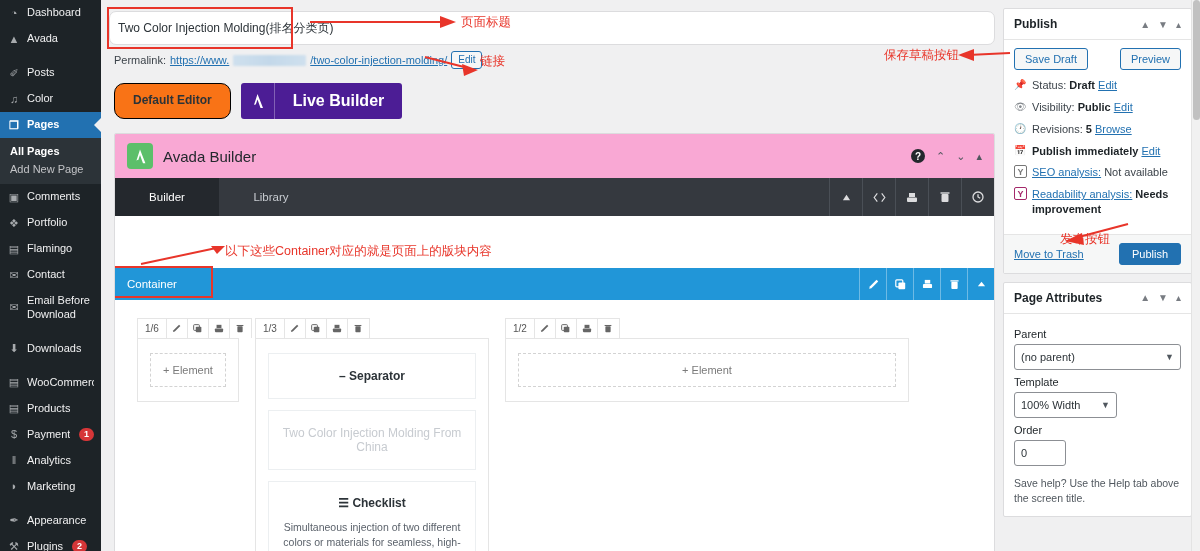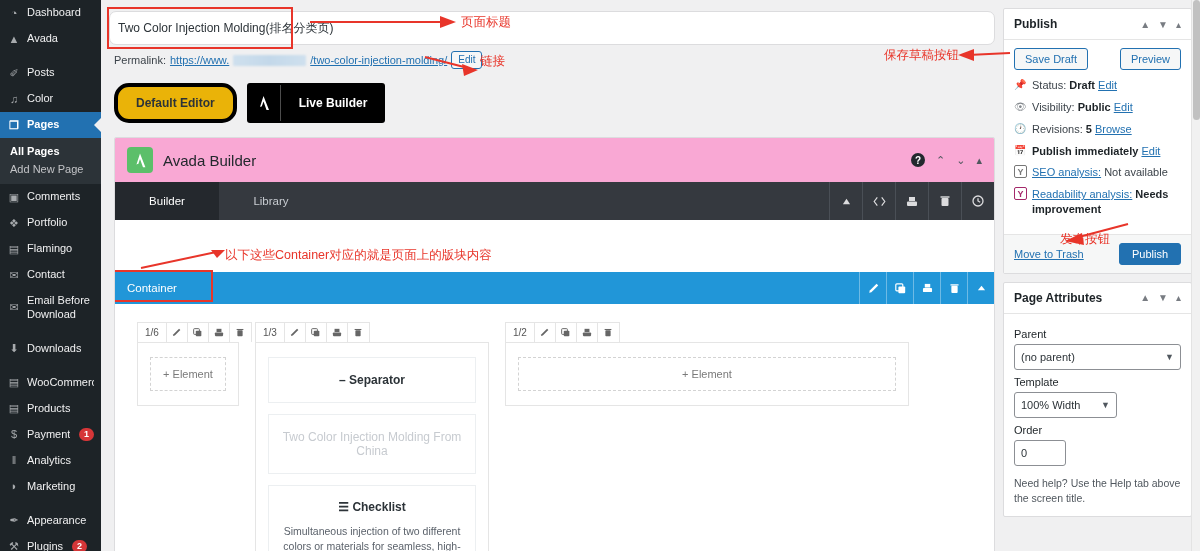--- a/index.html
+++ b/index.html
@@ -77,26 +77,26 @@
     display: inline-block; width: 73px; height: 11px;
     background: linear-gradient(90deg,#cfe0ee,#c3d8ea,#cfe0ee);
     border-radius: 1px; vertical-align: middle; filter: blur(1px);
   }
   .edit-btn {
     border: 1px solid #2271b1; color: #2271b1; background: #f6f7f7;
     border-radius: 3px; font-size: 10px; padding: 1px 6px; line-height: 1.4;
   }
   #editor-buttons { display: flex; gap: 10px; margin: 14px 0 0 5px; }
   .btn-default-editor {
-    background: #eab308; border: 4px solid #000000; border-radius: 15px;
+    background: #f97316; border: 1px solid #000000; border-radius: 10px;
     padding: 9px 18px; font-size: 12px; color: #2c3338; font-weight: bold;
   }
   .btn-live-builder {
-    background: #000000; border-radius: 3px; display: flex;
-    align-items: center; color: #fff; font-weight: bold; font-size: 12px;
+    background: #4c1d95; border-radius: 3px; display: flex;
+    align-items: center; color: #fff; font-weight: bold; font-size: 16px;
     overflow: hidden;
   }
   .btn-live-builder .lb-icon {
     width: 34px; height: 36px; display: flex; align-items: center;
     justify-content: center; border-right: 1px solid rgba(255,255,255,.3);
   }
   .btn-live-builder .lb-text { padding: 0 18px; }
 
   
   #avada-panel {
@@ -681,21 +681,21 @@
         <div class="select-fld" style="width:103px;">
           <span>100% Width</span>
           <span class="cv">▼</span>
         </div>
 
         <div class="fld-label">Order</div>
         <div class="txt-fld" style="width:52px;">
           <span>0</span>
         </div>
 
-        <div class="help-note">Need help? Use the Help tab above the screen title.</div>
+        <div class="help-note">Save help? Use the Help tab above the screen title.</div>
       </div>
     </div>
   </div>
 
   <div id="scrollbar">
     <div class="thumb"></div>
   </div>
 
   <svg id="overlay">
 

